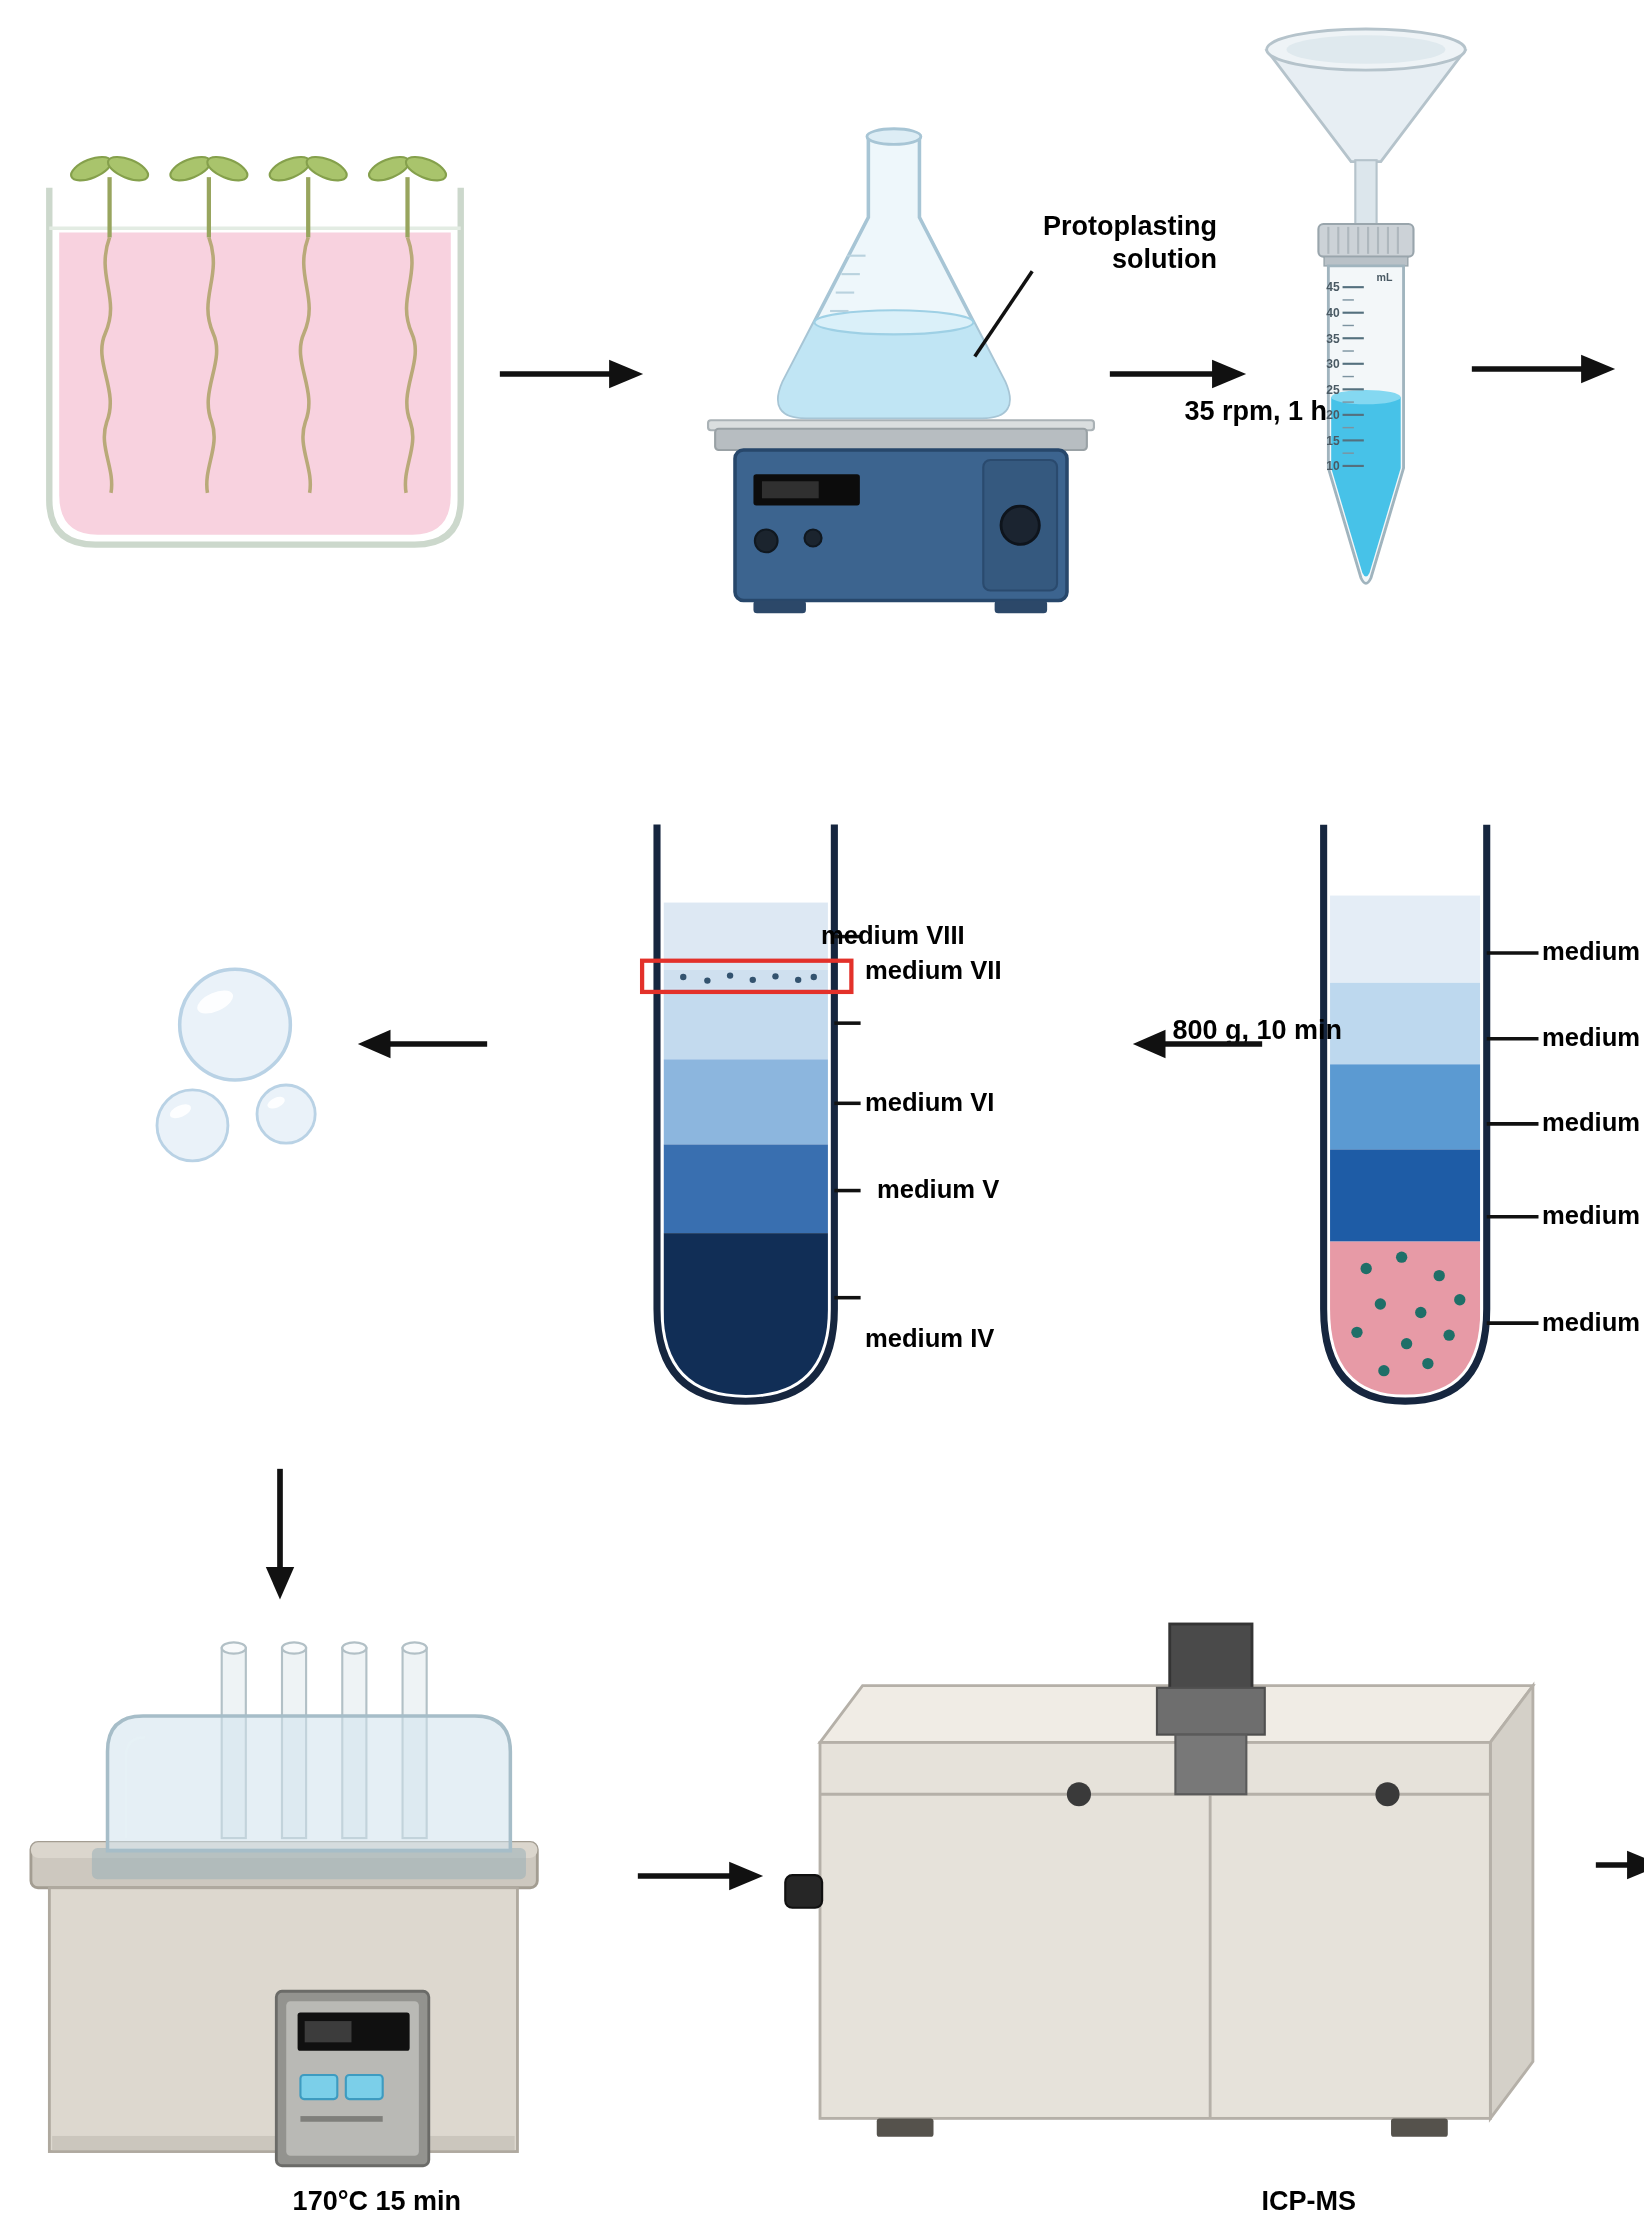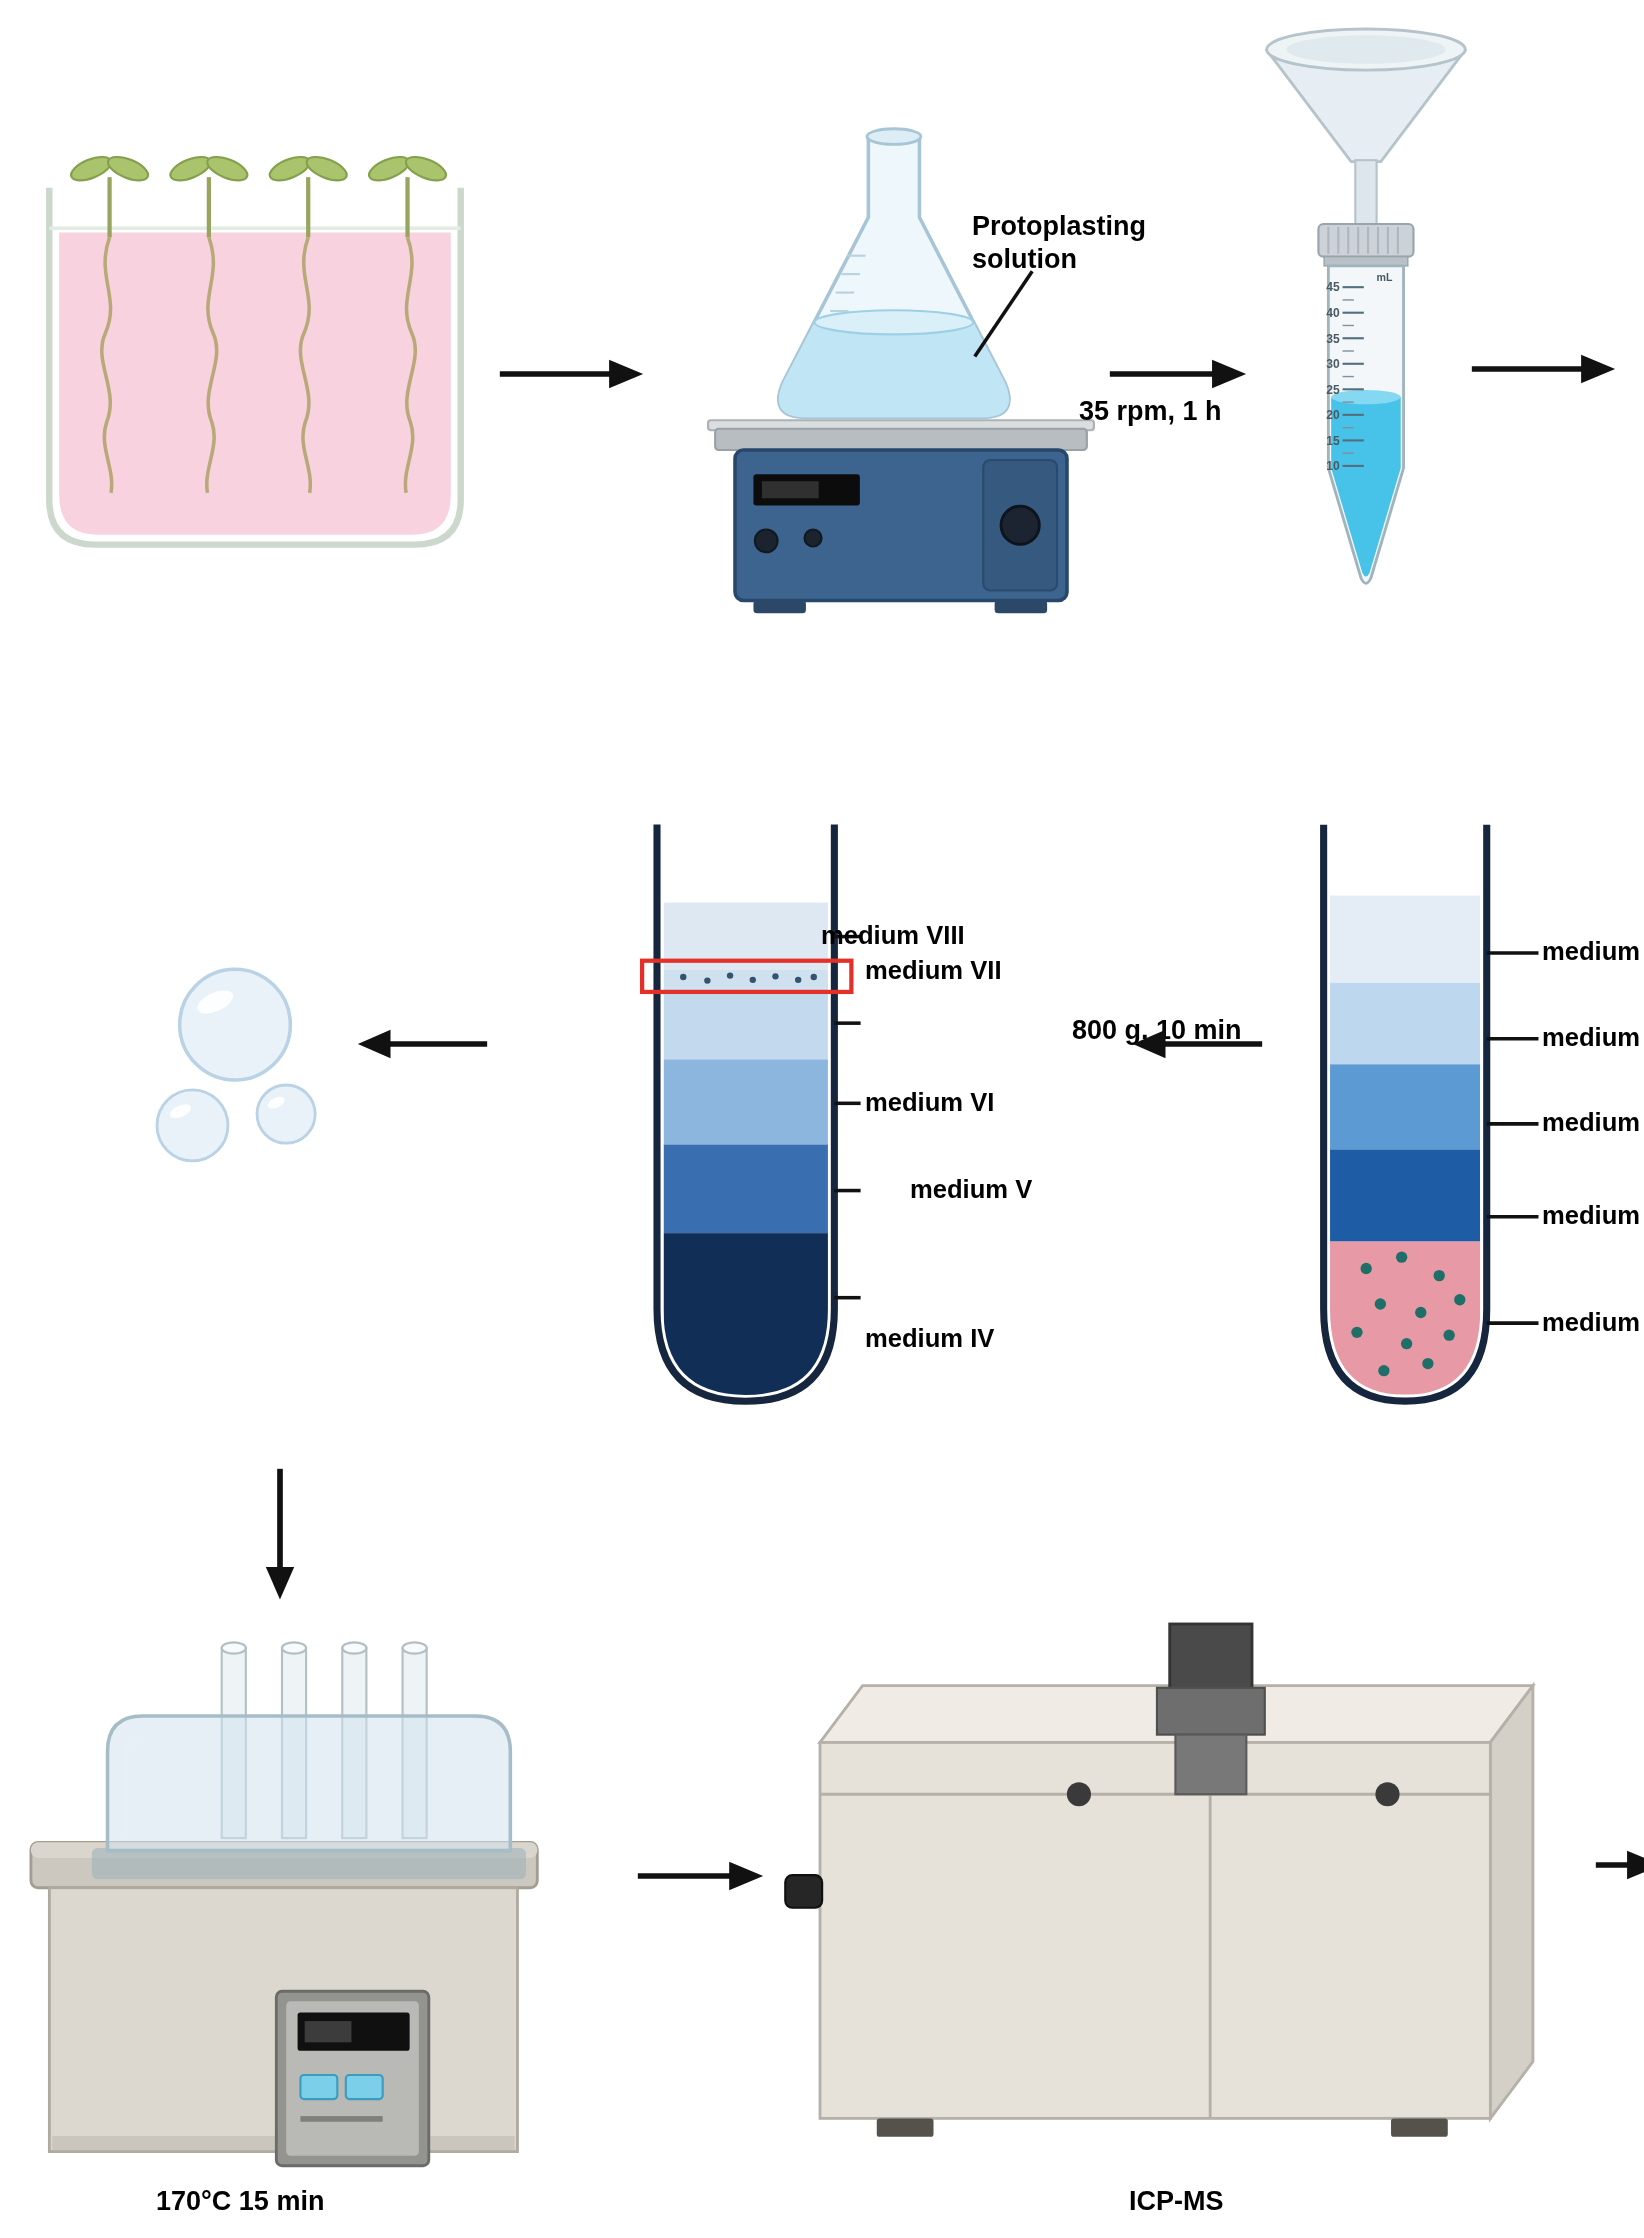--- a/index.html
+++ b/index.html
@@ -1,20 +1,20 @@
 <!DOCTYPE html>
 <html style="font-size:11.4px"><head>
 <meta charset="utf-8">
 <style>
   html,body{margin:0;padding:0;background:#fff;}
   .canvas{position:relative;width:1645px;height:2239px;background:#ffffff;overflow:hidden;
           font-family:"Liberation Sans",sans-serif;}
   .abs{position:absolute;}
   .lbl{position:absolute;font-weight:bold;color:#000;}
-  .lbl-main{font-size:27px;line-height:33px;text-align:left;}
+  .lbl-main{font-size:27px;line-height:33px;text-align:right;}
   .lbl-medium{font-size:25.6px;line-height:31px;white-space:nowrap;}
   svg{display:block;}
 </style>
 </head>
 <body>
 
 <div class="canvas">
 
   <svg class="abs" style="left:28px;top:106px" width="454" height="497" viewBox="0 0 640 700">
     <path d="M 30 115 L 30 555 Q 30 618 95 618 L 545 618 Q 610 618 610 555 L 610 115" fill="#ffffff" stroke="#ccd8cc" stroke-width="9"></path>
@@ -224,21 +224,21 @@
       <line x1="275" y1="292" x2="312" y2="292"></line>
       <line x1="275" y1="405" x2="312" y2="405"></line>
       <line x1="275" y1="528" x2="312" y2="528"></line>
       <line x1="275" y1="679" x2="312" y2="679"></line>
     </g>
   </svg>
 
   <div class="lbl lbl-medium" style="left:821px;top:920px;width:185px">medium VIII</div>
   <div class="lbl lbl-medium" style="left:865px;top:955px;width:185px">medium VII</div>
   <div class="lbl lbl-medium" style="left:865px;top:1087px;width:185px">medium VI</div>
-  <div class="lbl lbl-medium" style="left:910px;top:1174px;width:185px">medium V</div>
+  <div class="lbl lbl-medium" style="left:877px;top:1174px;width:185px">medium V</div>
   <div class="lbl lbl-medium" style="left:865px;top:1323px;width:185px">medium IV</div>
 
   <svg class="abs" style="left:355px;top:1024px" width="135" height="40" viewBox="0 0 190 56">
     <line x1="186" y1="28" x2="46" y2="28" stroke="#111" stroke-width="8"></line>
     <polygon points="50,8 4,28 50,48" fill="#111"></polygon>
   </svg>
 
   <svg class="abs" style="left:142px;top:958px" width="213" height="227" viewBox="0 0 300 320">
     <circle cx="131" cy="94" r="78" fill="#eaf2f9" stroke="#b9d2e5" stroke-width="5"></circle>
     <ellipse cx="103" cy="62" rx="27" ry="13" fill="#ffffff" opacity="0.9" transform="rotate(-24 103 62)"></ellipse>

